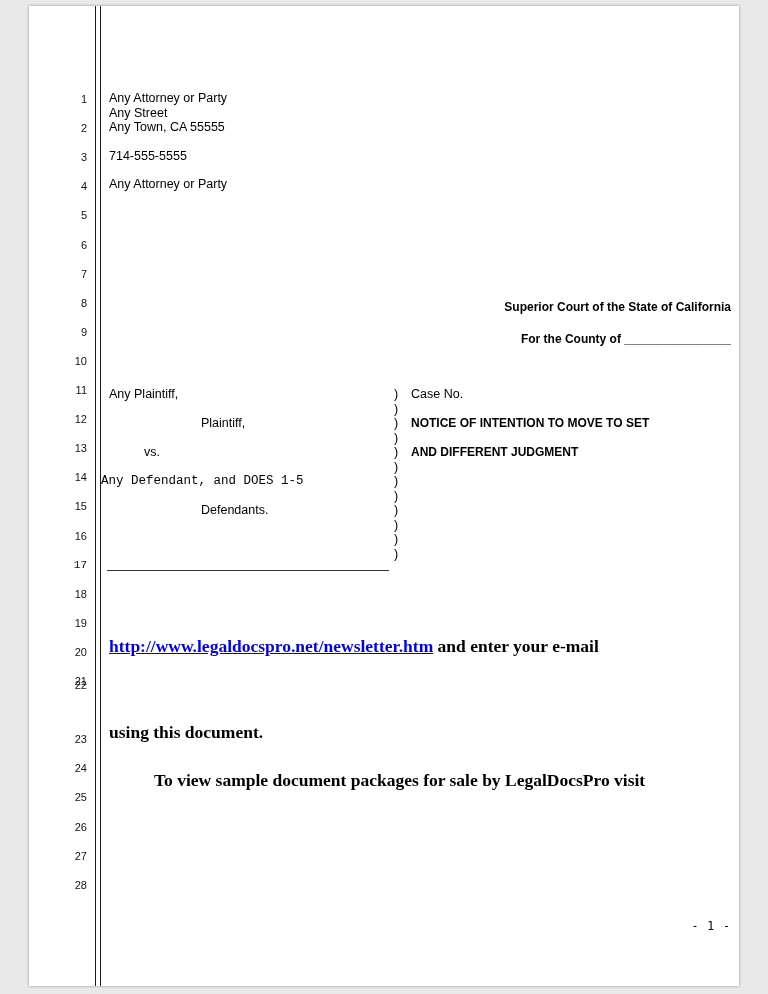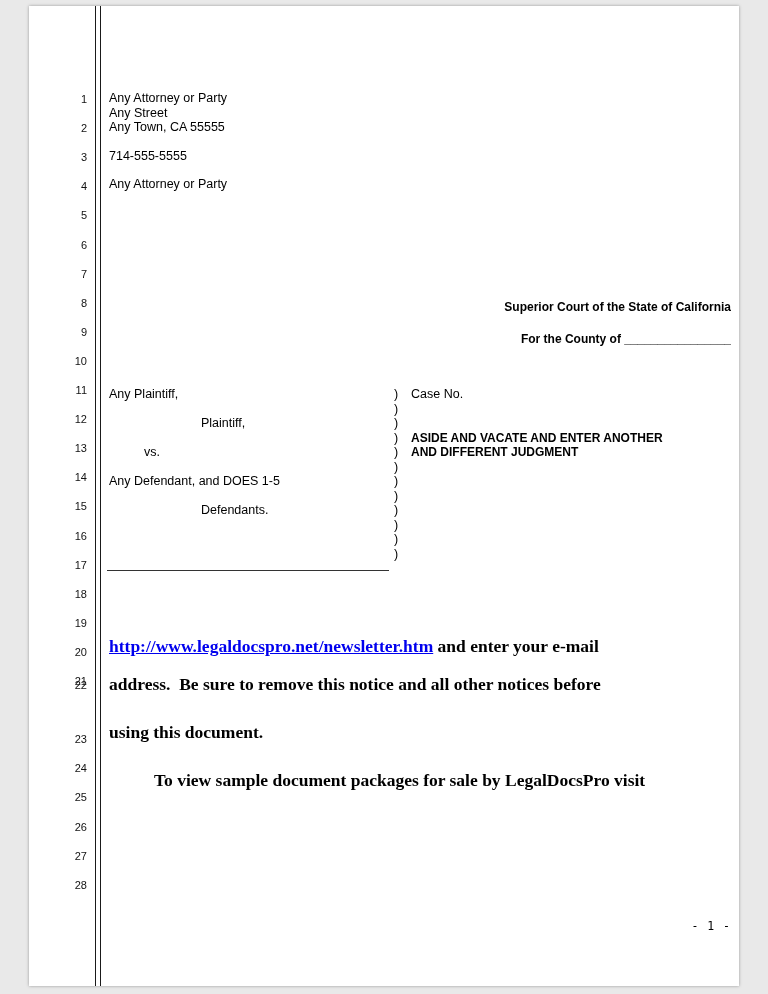--- a/index.html
+++ b/index.html
@@ -52,21 +52,21 @@
       <div class="lnum" style="top: 261.6px;">7</div>
       <div class="lnum" style="top: 290.7px;">8</div>
       <div class="lnum" style="top: 319.8px;">9</div>
       <div class="lnum" style="top: 348.9px;">10</div>
       <div class="lnum" style="top: 378px;">11</div>
       <div class="lnum" style="top: 407.1px;">12</div>
       <div class="lnum" style="top: 436.2px;">13</div>
       <div class="lnum" style="top: 465.3px;">14</div>
       <div class="lnum" style="top: 494.4px;">15</div>
       <div class="lnum" style="top: 523.5px;">16</div>
-      <div class="lnum" style="top: 552.6px;">17</div>
+      <div class="lnum" style="top: 552.6px; font-family: Liberation Mono, monospace;">17</div>
       <div class="lnum" style="top: 581.7px;">18</div>
       <div class="lnum" style="top: 610.8px;">19</div>
       <div class="lnum" style="top: 639.9px;">20</div>
       <div class="lnum" style="top: 669px;">21</div>
       <div class="lnum" style="top: 673px; text-align: right;">22</div>
       <div class="lnum" style="top: 727.2px;">23</div>
       <div class="lnum" style="top: 756.3px;">24</div>
       <div class="lnum" style="top: 785.4px;">25</div>
       <div class="lnum" style="top: 814.5px;">26</div>
       <div class="lnum" style="top: 843.6px;">27</div>
@@ -78,48 +78,47 @@
   <div class="abs sans" style="left:80px; top:114px;">Any Town, CA 55555</div>
   <div class="abs sans" style="left:80px; top:143px;">714-555-5555</div>
   <div class="abs sans" style="left:80px; top:171px;">Any Attorney or Party</div>
 
   <div class="abs sans-b center-col" style="top:294px; font-size:12px;">Superior Court of the State of California</div>
   <div class="abs sans-b center-col" style="top:326px; font-size:12px;">For the County of ________________</div>
 
   <div class="abs sans" style="left:80px;  top:381px;">Any Plaintiff,</div>
   <div class="abs sans" style="left:172px; top:410px;">Plaintiff,</div>
   <div class="abs sans" style="left:115px; top:439px;text-align:center;">vs.</div>
-  <div class="abs sans" style="left:80px;  top:468px;">Any Defendant, and DOES 1-5</div>
+  <div class="abs sans" style="left:72px;  top:468px;font-family:Liberation Mono, monospace;">Any Defendant, and DOES 1-5</div>
   <div class="abs sans" style="left:172px; top:497px;">Defendants.</div>
 
   <div class="abs parens" style="left:365px; top:381px;">)
 )
 )
 )
 )
 )
 )
 )
 )
 )
 )
 )</div>
 
   <div class="abs sans" style="left:382px; top:381px;">Case No.</div>
-  <div class="abs sans-b" style="left:382px; top:424.5px; font-size:12px;">ASIDE AND VACATE AND ENTER ANOTHER</div>
+  <div class="abs sans-b" style="left:382px; top:410px; font-size:12px;">NOTICE OF INTENTION TO MOVE TO SET</div>
   <div class="abs sans-b" style="left:382px; top:439px; font-size:12px;">AND DIFFERENT JUDGMENT</div>
 
   <div class="hline" style="left:78px; top:564px; width:282px;"></div>
 
 
   <div class="abs serif-b" style="left:80px; top:630px;">
     <a class="link">http://www.legaldocspro.net/newsletter.htm</a><span> and enter your e-mail</span>
   </div>
 
-  <div class="abs serif-b pre" style="left:80px; top:668px;">address.  Be sure to remove this notice and all other notices before</div>
   <div class="abs serif-b" style="left:80px; top:716px;">using this document.</div>
   <div class="abs serif-b" style="left:125px; top:764px;">To view sample document packages for sale by LegalDocsPro visit</div>
 
 
 
   <div class="abs mono center-col" style="top:913px;">- 1 -</div>
 
 </div>
 
 </body></html>

